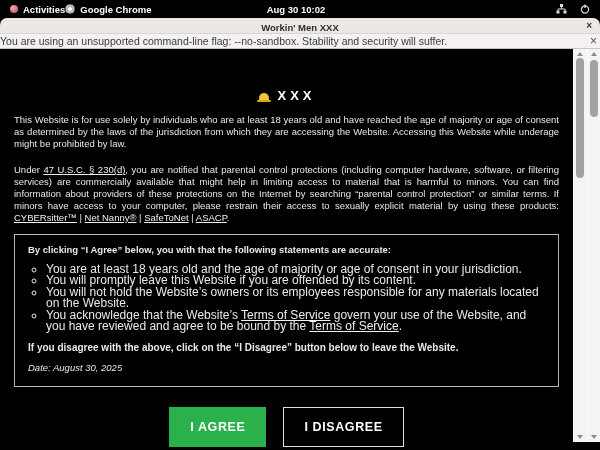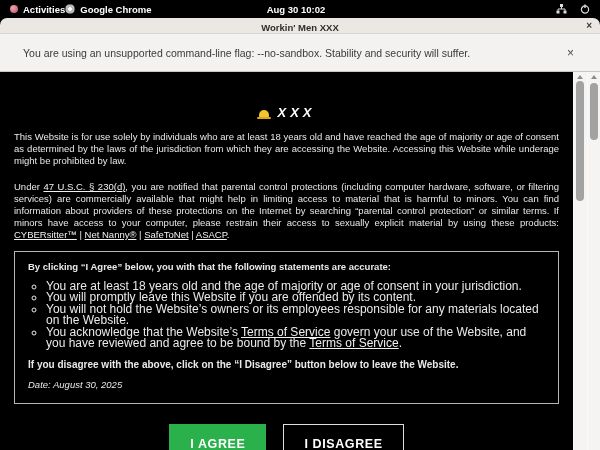--- a/index.html
+++ b/index.html
@@ -31,35 +31,35 @@
   .titlebar {
     height:15px; background:#ebe8e4; border-radius:7px 7px 0 0;
     display:flex; align-items:flex-end; justify-content:center;
     font-size:9.5px; font-weight:bold; color:#2e2c29; position:relative;
   }
   .titlebar-close { position:absolute; right:8px; top:0; height:100%;
     display:flex; align-items:center; color:#3a3a3a; font-size:10px; font-weight:bold; }
 
   
   .infobar {
-    height:39px; background:#f4f2f0;
+    height:16px; background:#f4f2f0;
     border-top:1px solid #d9d5d0; border-bottom:1px solid #c9c5c0;
-    display:flex; align-items:center; padding:0 23px;
+    display:flex; align-items:center; padding:0 0;
     font-size:10.5px; color:#3a3a3a;
   }
   .infobar-msg { flex:1; }
   .infobar-close { color:#4a4a4a; font-size:12px; padding:0 3px; }
 
   
   .content { position:relative; height:393px; background:#000; color:#e9e9e9; }
   .page-inner { margin-right:27px; padding:0 14px; }
 
   .logo { padding-top:27px; text-align:center; line-height:1; }
   .logo-line1 { font-size:9px; font-weight:bold; font-style:italic; letter-spacing:1px; }
-  .logo-line2 { margin-top:7px; display:flex; justify-content:center; align-items:flex-end; gap:6px;font-style:italic; }
+  .logo-line2 { margin-top:13px; display:flex; justify-content:center; align-items:flex-end; gap:6px; }
   .hat { position:relative; width:14px; height:9px; }
   .hat-dome { position:absolute; left:2px; top:0; width:10px; height:7px;
     border-radius:6px 6px 1px 1px; background:#f2c230; }
   .hat-brim { position:absolute; left:0; bottom:0; width:14px; height:2.5px;
     border-radius:2px; background:#d9a71d; }
   .logo-xxx { color:#fff; font-weight:bold; font-size:13px; letter-spacing:4px; }
 
   .heading { margin-top:10px; text-align:center; font-size:12.5px;
     letter-spacing:1.4px; font-weight:600; color:#f2f2f2; }
 

